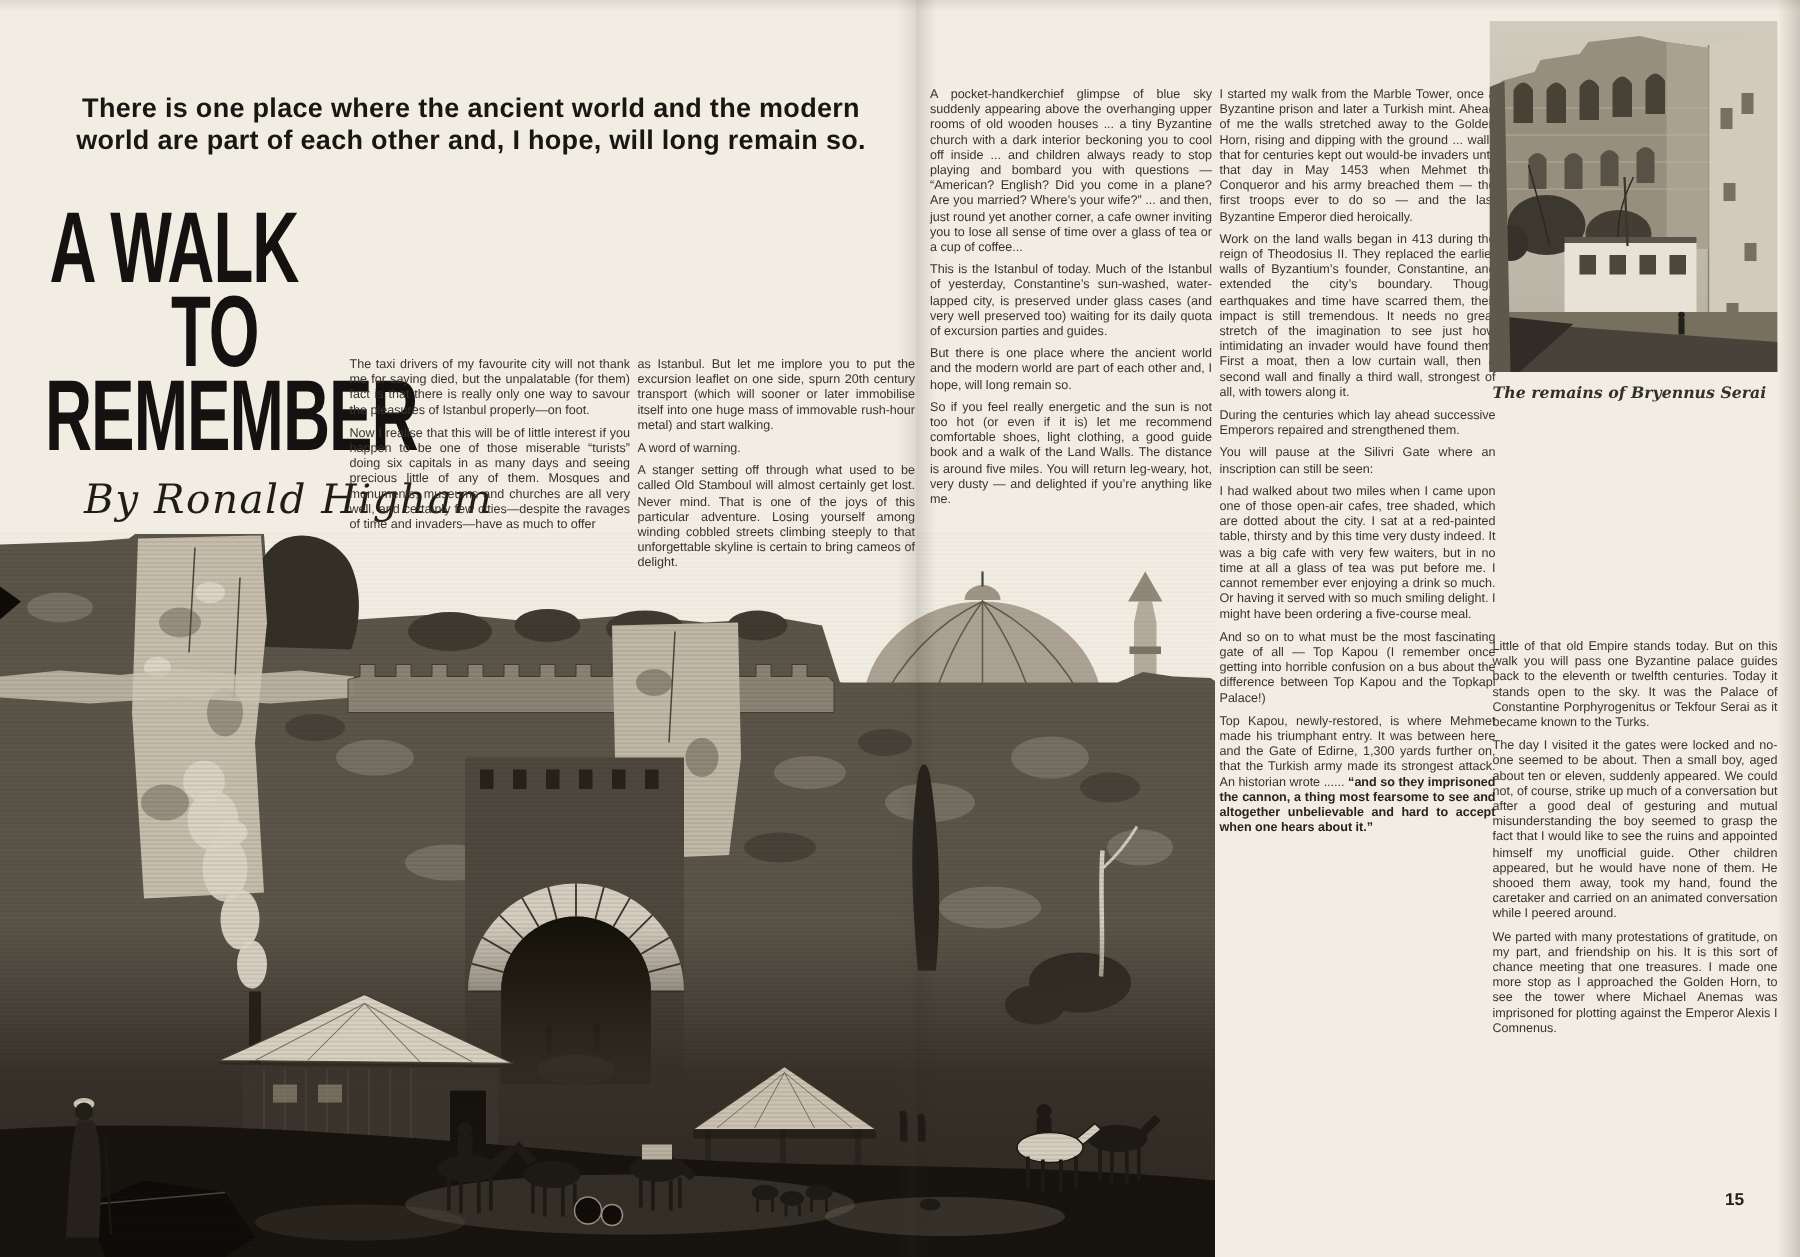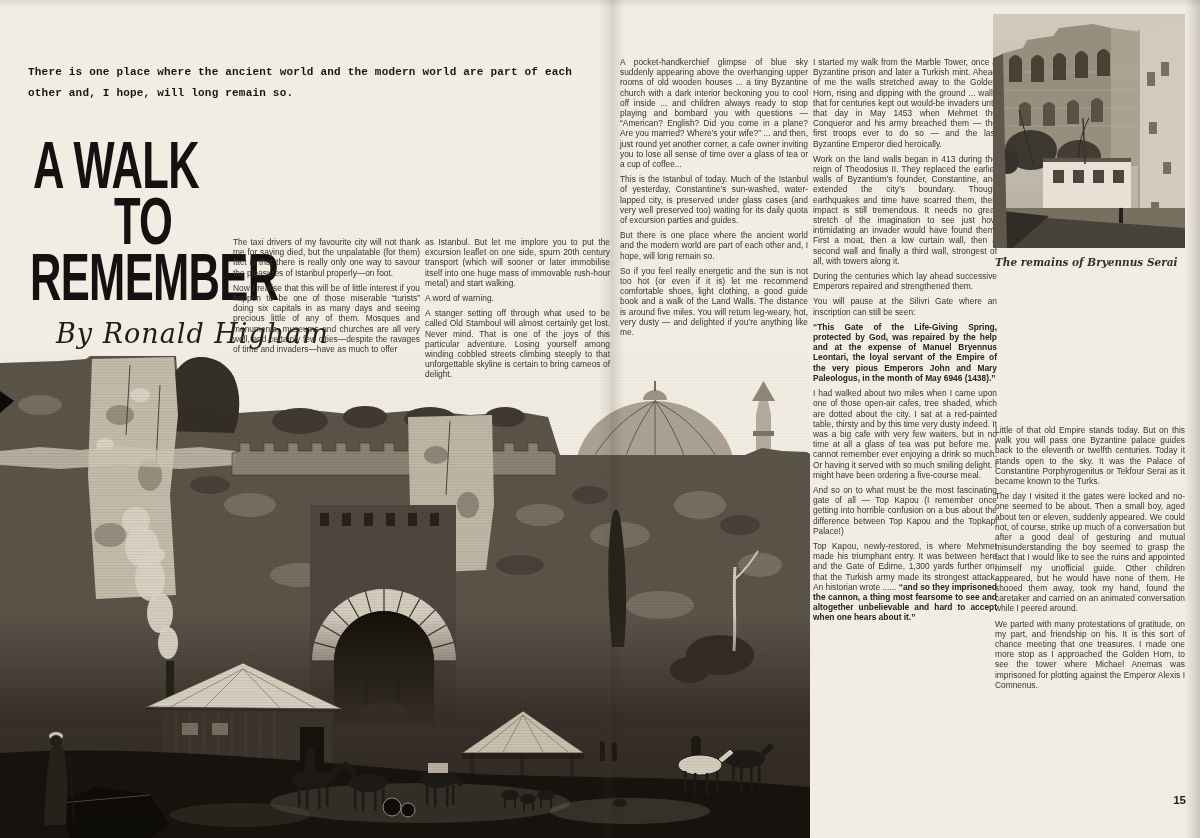--- a/index.html
+++ b/index.html
@@ -4,22 +4,22 @@
 <style>
   html,body{margin:0;padding:0;background:#8f8b83;}
   #spread{
     position:relative;width:1200px;height:838px;margin:0 auto;
     background:#f1ede2;overflow:hidden;
     font-family:"Liberation Sans",sans-serif;
   }
   
   #standfirst{
     position:absolute;left:28px;top:62px;width:572px;
-    font-weight:bold;font-size:11px;line-height:21px;
-    color:#191714;letter-spacing:.2px;font-family:Liberation Mono, monospace;
+    text-align:center;font-weight:bold;font-size:18px;line-height:21px;
+    color:#191714;letter-spacing:.2px;
   }
   
   .title-line{
     position:absolute;font-weight:bold;color:#131210;
     font-size:64px;line-height:1;letter-spacing:-1px;
     transform:scale(.68,1.05);transform-origin:left top;white-space:nowrap;
   }
   #title-1{left:33px;top:131px;}
   #title-2{left:114px;top:187px;}
   #title-3{left:30px;top:243px;}
@@ -44,21 +44,21 @@
   #photo{position:absolute;left:993px;top:14px;width:192px;height:234px;}
   #photo-caption{
     position:absolute;left:995px;top:256px;width:190px;
     font-family:"DejaVu Serif",serif;font-style:italic;font-weight:bold;
     font-size:10.5px;color:#33302a;
   }
   
   #engraving{position:absolute;left:0;top:355px;width:810px;height:483px;}
   
   #page-number{
-    position:absolute;left:1150px;top:794px;width:36px;text-align:right;
+    position:absolute;left:1150px;top:794px;width:36px;
     font-weight:bold;font-size:11.5px;color:#24211c;
   }
   #gutter{
     position:absolute;left:598px;top:0;width:26px;height:838px;pointer-events:none;
     background:linear-gradient(90deg,rgba(70,60,45,0) 0%,rgba(70,60,45,.10) 45%,rgba(40,34,26,.14) 52%,rgba(70,60,45,0) 100%);
   }
   #right-edge{
     position:absolute;right:0;top:0;width:15px;height:838px;pointer-events:none;
     background:linear-gradient(90deg,rgba(50,42,30,0),rgba(50,42,30,.20));
   }
@@ -95,21 +95,20 @@
     <p>This is the Istanbul of today. Much of the Istanbul of yesterday, Constantine’s sun-washed, water-lapped city, is preserved under glass cases (and very well preserved too) waiting for its daily quota of excursion parties and guides.</p>
     <p>But there is one place where the ancient world and the modern world are part of each other and, I hope, will long remain so.</p>
     <p>So if you feel really energetic and the sun is not too hot (or even if it is) let me recommend comfortable shoes, light clothing, a good guide book and a walk of the Land Walls. The distance is around five miles. You will return leg-weary, hot, very dusty — and delighted if you’re anything like me.</p>
   </div>
 
   <div id="col4" class="col">
     <p>I started my walk from the Marble Tower, once a Byzantine prison and later a Turkish mint. Ahead of me the walls stretched away to the Golden Horn, rising and dipping with the ground ... walls that for centuries kept out would-be invaders until that day in May 1453 when Mehmet the Conqueror and his army breached them — the first troops ever to do so — and the last Byzantine Emperor died heroically.</p>
     <p>Work on the land walls began in 413 during the reign of Theodosius II. They replaced the earlier walls of Byzantium’s founder, Constantine, and extended the city’s boundary. Though earthquakes and time have scarred them, their impact is still tremendous. It needs no great stretch of the imagination to see just how intimidating an invader would have found them. First a moat, then a low curtain wall, then a second wall and finally a third wall, strongest of all, with towers along it.</p>
     <p>During the centuries which lay ahead successive Emperors repaired and strengthened them.</p>
     <p>You will pause at the Silivri Gate where an inscription can still be seen:</p>
-    <p class="b">“This Gate of the Life-Giving Spring, protected by God, was repaired by the help and at the expense of Manuel Bryennus Leontari, the loyal servant of the Empire of the very pious Emperors John and Mary Paleologus, in the month of May 6946 (1438).”</p>
     <p>I had walked about two miles when I came upon one of those open-air cafes, tree shaded, which are dotted about the city. I sat at a red-painted table, thirsty and by this time very dusty indeed. It was a big cafe with very few waiters, but in no time at all a glass of tea was put before me. I cannot remember ever enjoying a drink so much. Or having it served with so much smiling delight. I might have been ordering a five-course meal.</p>
     <p>And so on to what must be the most fascinating gate of all — Top Kapou (I remember once getting into horrible confusion on a bus about the difference between Top Kapou and the Topkapi Palace!)</p>
     <p><span>Top Kapou, newly-restored, is where Mehmet made his triumphant entry. It was between here and the Gate of Edirne, 1,300 yards further on, that the Turkish army made its strongest attack. An historian wrote ...... </span><span class="b">“and so they imprisoned the cannon, a thing most fearsome to see and altogether unbelievable and hard to accept when one hears about it.”</span></p>
   </div>
 
   <div id="col5" class="col">
     <p>Little of that old Empire stands today. But on this walk you will pass one Byzantine palace guides back to the eleventh or twelfth centuries. Today it stands open to the sky. It was the Palace of Constantine Porphyrogenitus or Tekfour Serai as it became known to the Turks.</p>
     <p>The day I visited it the gates were locked and no-one seemed to be about. Then a small boy, aged about ten or eleven, suddenly appeared. We could not, of course, strike up much of a conversation but after a good deal of gesturing and mutual misunderstanding the boy seemed to grasp the fact that I would like to see the ruins and appointed himself my unofficial guide. Other children appeared, but he would have none of them. He shooed them away, took my hand, found the caretaker and carried on an animated conversation while I peered around.</p>
     <p>We parted with many protestations of gratitude, on my part, and friendship on his. It is this sort of chance meeting that one treasures. I made one more stop as I approached the Golden Horn, to see the tower where Michael Anemas was imprisoned for plotting against the Emperor Alexis I Comnenus.</p>
   </div>

